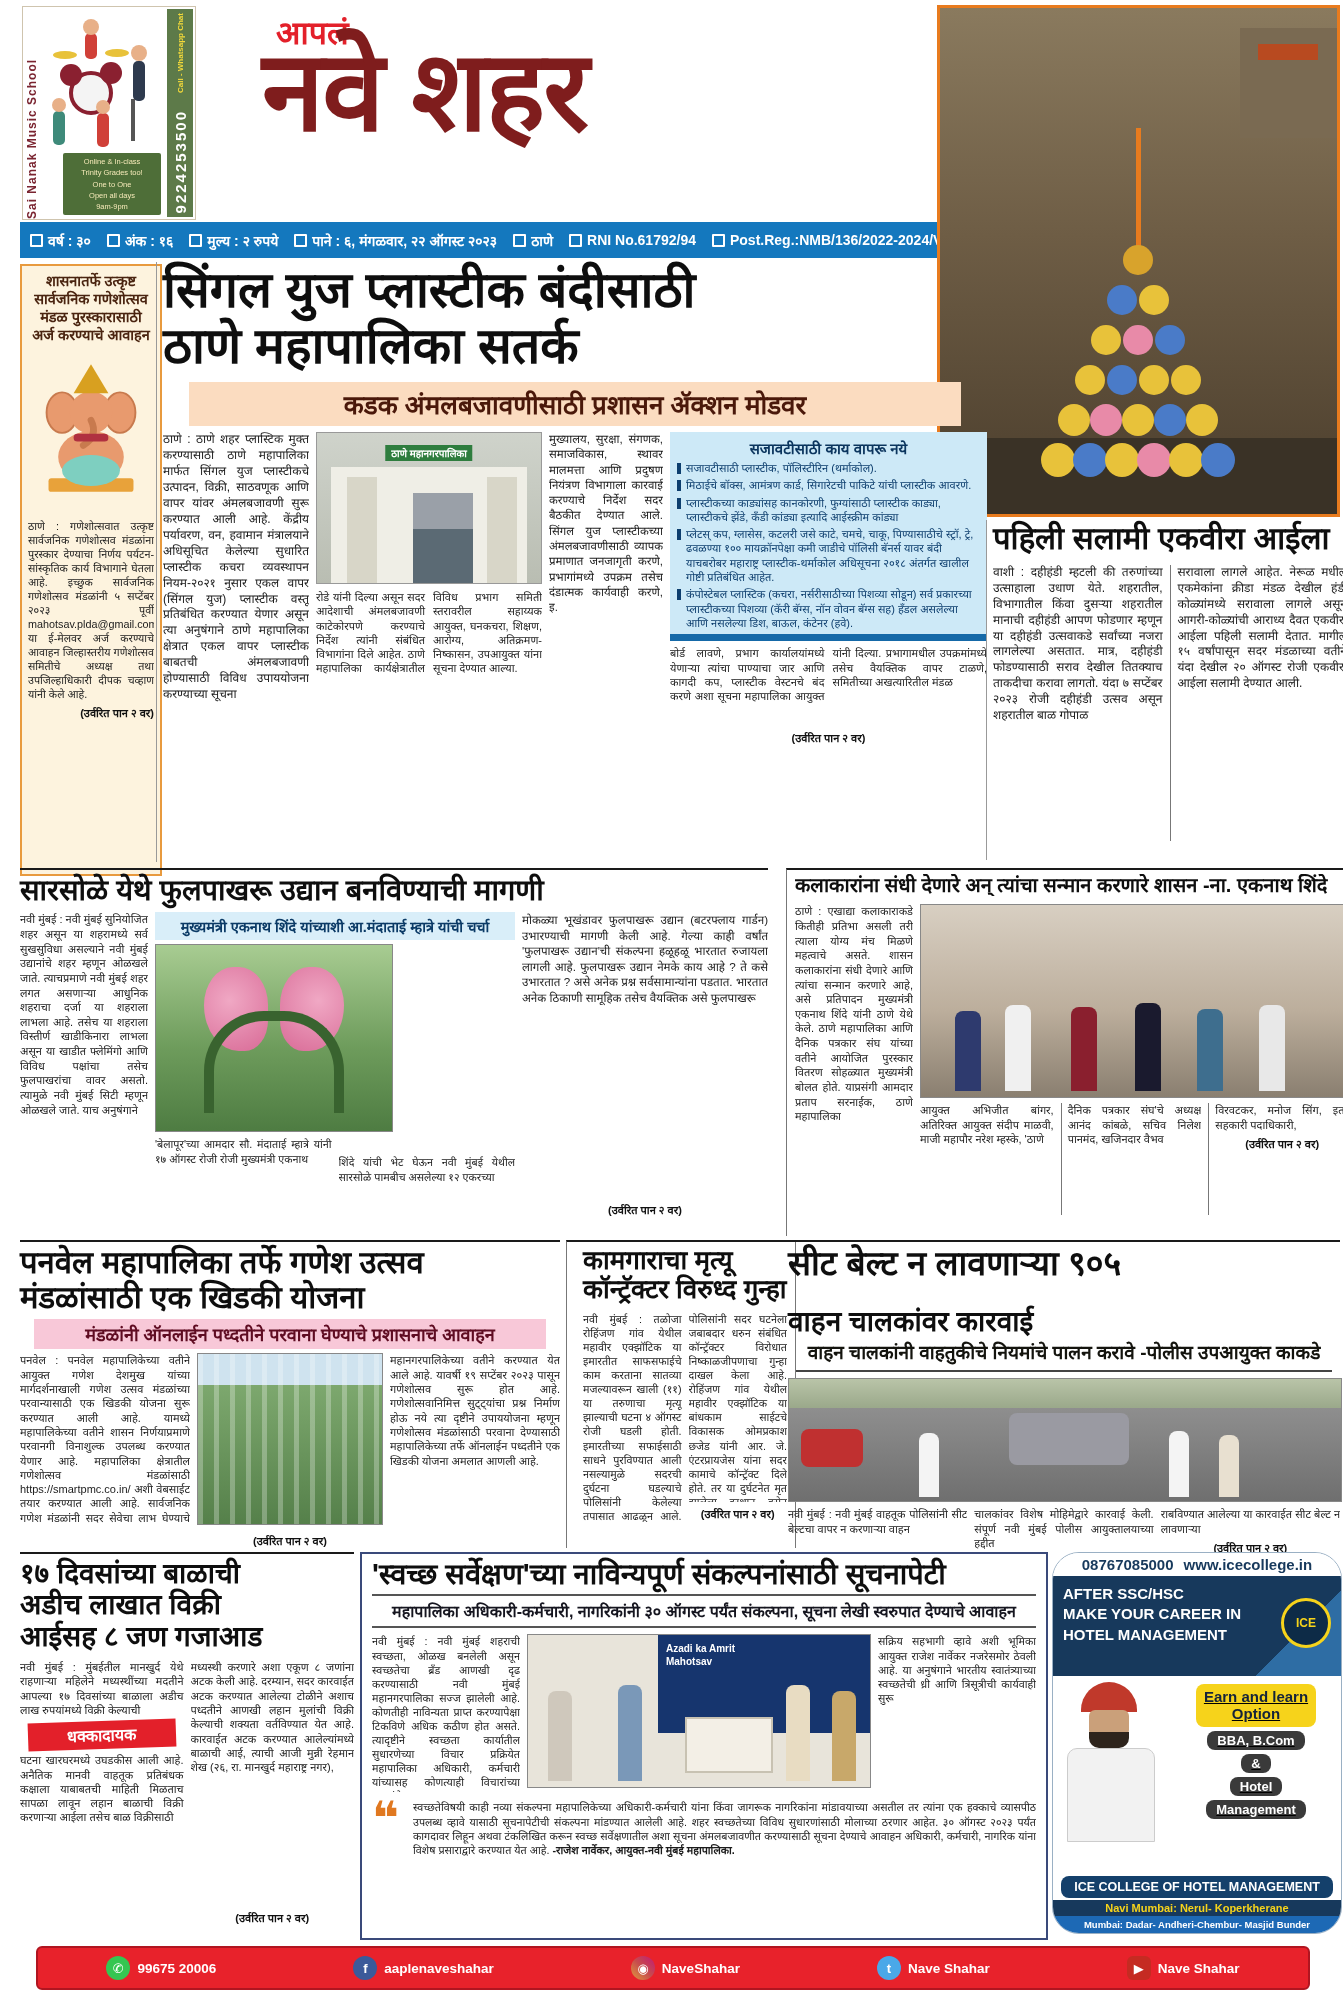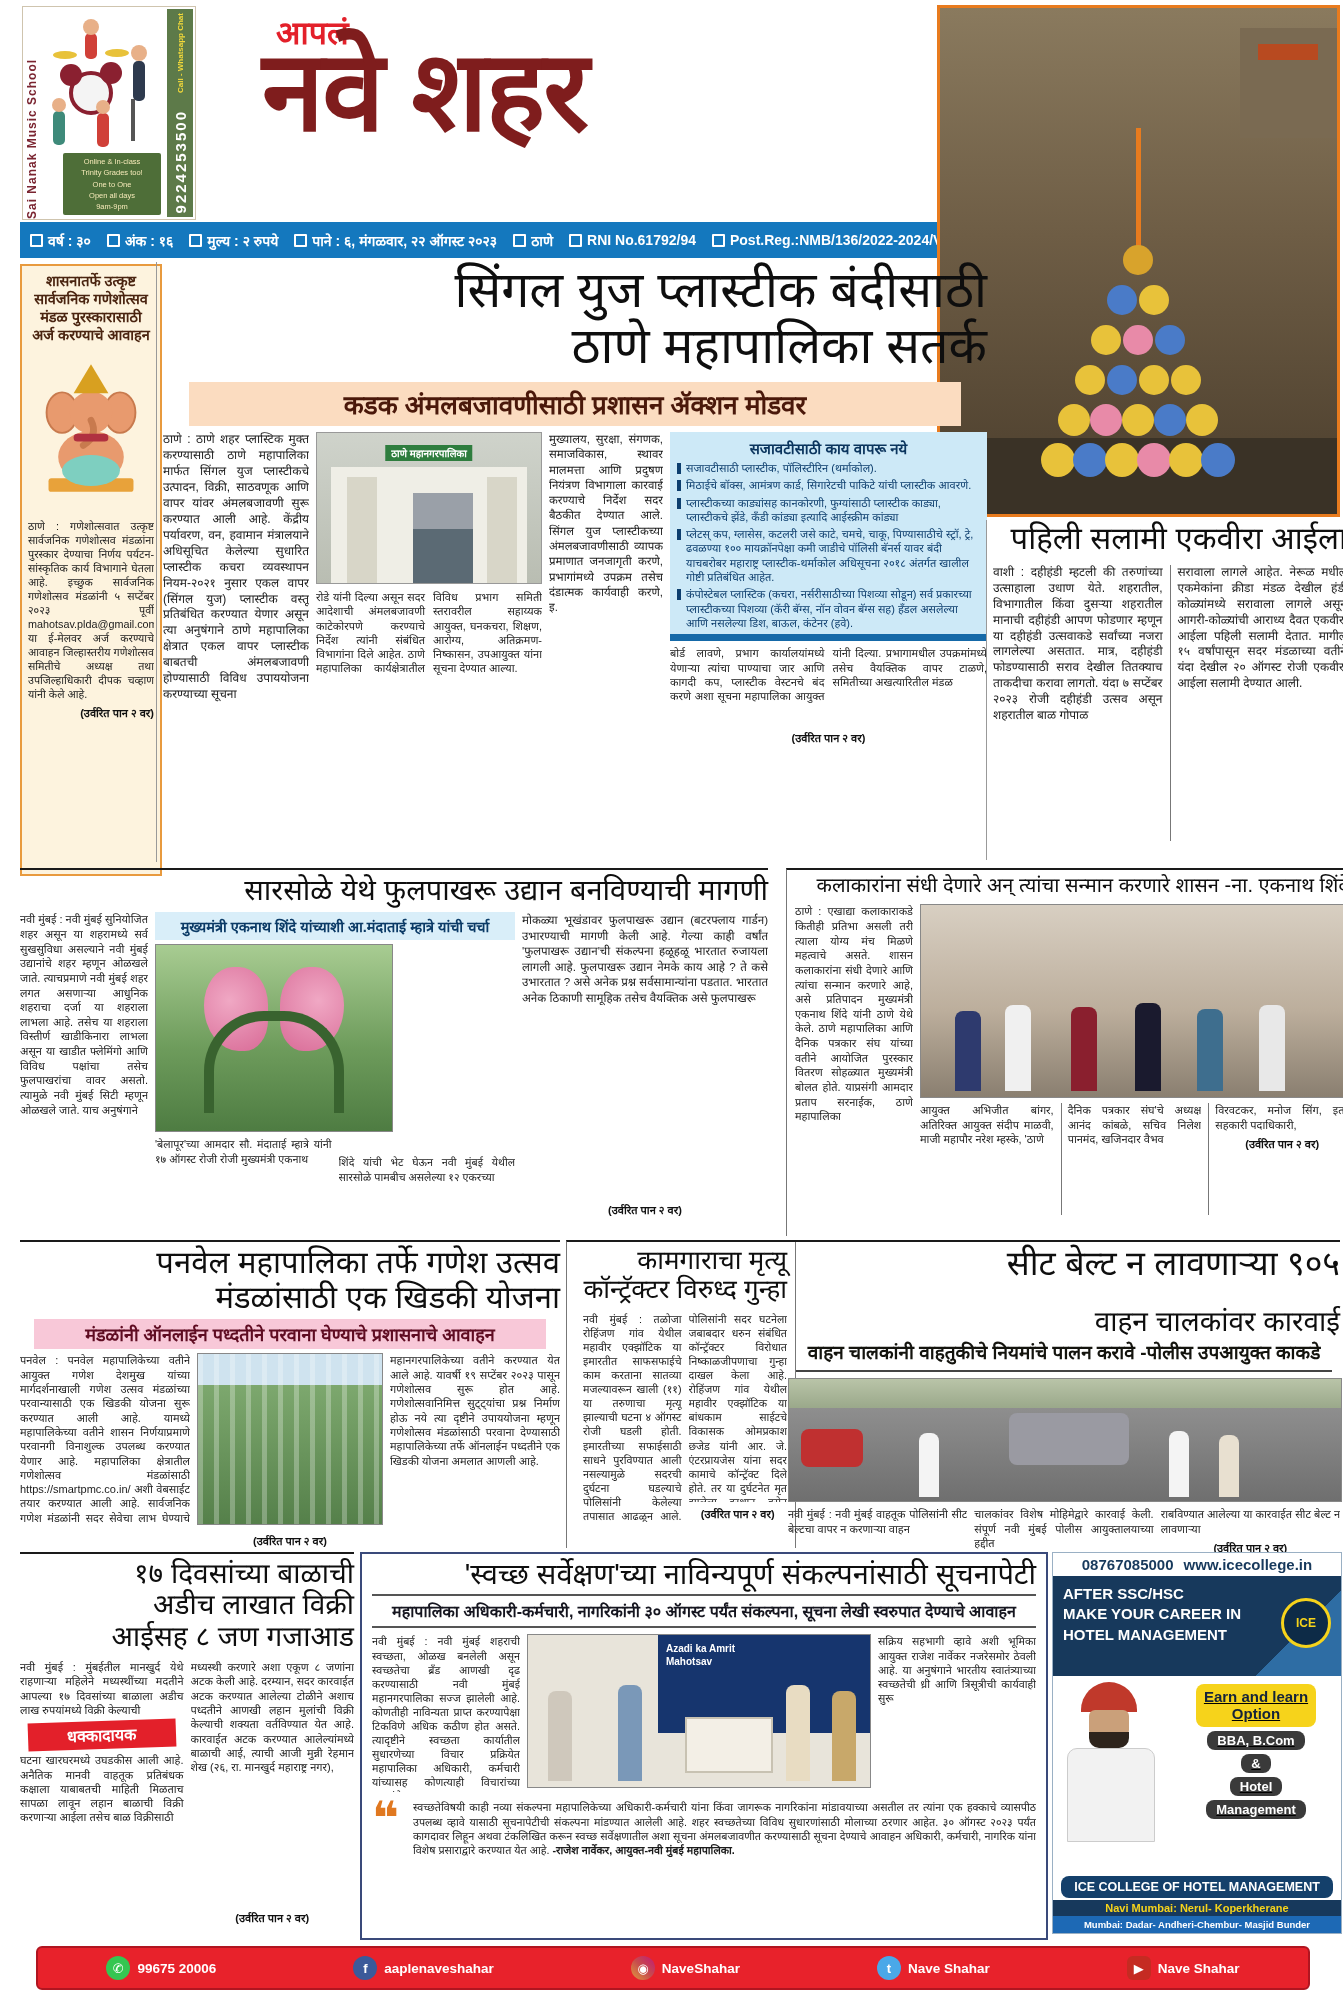--- a/index.html
+++ b/index.html
@@ -1,21 +1,21 @@
 <!DOCTYPE html>
 <html><head>
 <meta charset="utf-8">
 <style>
   html,body{margin:0;padding:0;background:#ddd;font-family:"Liberation Sans","DejaVu Sans",sans-serif;}
   .page{position:relative;width:1343px;height:1992px;background:#fff;margin:0 auto;overflow:hidden;}
   .abs{position:absolute;}
   .jt{text-align:justify;}
   .bt{font-size:12px;line-height:1.33;color:#1b1b1b;overflow:hidden;}
   .sm{font-size:11px;line-height:1.3;}
-  .hl{font-weight:400;color:#0e0e0e;text-align:right;line-height:1.12;}
+  .hl{font-weight:700;color:#0e0e0e;text-align:left;line-height:1.12;}
   .cont{font-weight:700;font-size:11px;text-align:center;margin-top:4px;color:#111;}
   .row{display:flex;gap:7px;}
   .cols2{column-count:2;column-gap:8px;}
   
   .ms-ad{border:1px solid #cfc4ae;background:#fff;}
   .ms-name{position:absolute;left:2px;top:4px;bottom:0;writing-mode:vertical-rl;transform:rotate(180deg);font-size:12px;font-weight:700;color:#7a2430;letter-spacing:1px;}
   .ms-box{position:absolute;left:40px;top:146px;width:94px;background:#4e6e38;color:#f5e9b8;font-size:7.5px;text-align:center;padding:3px 2px;line-height:1.5;border-radius:2px;}
   .ms-strip{position:absolute;right:2px;top:2px;bottom:2px;width:26px;background:#5d7a49;display:flex;flex-direction:column;align-items:center;justify-content:space-between;padding:4px 0;}
   .ms-call{writing-mode:vertical-rl;transform:rotate(180deg);color:#f3d93a;font-size:8px;font-weight:700;}
   .ms-phone{writing-mode:vertical-rl;transform:rotate(180deg);color:#fff;font-size:15px;font-weight:800;letter-spacing:2px;}
@@ -391,21 +391,21 @@
     </div>
     <div class="row" style="margin-top:8px;">
       <div class="quote-mark">❝</div>
       <div class="bt sm jt" style="flex:1;height:118px;font-size:10.8px;">
         <span>स्वच्छतेविषयी काही नव्या संकल्पना महापालिकेच्या अधिकारी-कर्मचारी यांना किंवा जागरूक नागरिकांना मांडावयाच्या असतील तर त्यांना एक हक्काचे व्यासपीठ उपलब्ध व्हावे यासाठी सूचनापेटीची संकल्पना मांडण्यात आलेली आहे. शहर स्वच्छतेच्या विविध सुधारणांसाठी मोलाच्या ठरणार आहेत. ३० ऑगस्ट २०२३ पर्यंत कागदावर लिहून अथवा टंकलिखित करून स्वच्छ सर्वेक्षणातील अशा सूचना अंमलबजावणीत करण्यासाठी सूचना देण्याचे आवाहन अधिकारी, कर्मचारी, नागरिक यांना विशेष प्रसाराद्वारे करण्यात येत आहे.</span>
         <span class="q-sign">-राजेश नार्वेकर, आयुक्त-नवी मुंबई महापालिका.</span>
       </div>
     </div>
   </div>
 
-  <div class="abs ice" style="left:1052px;top:1552px;width:288px;height:380px;">
+  <div class="abs ice" style="left:1052px;top:1552px;width:288px;height:380px;border-radius:27px;">
     <div class="ice-head">
       <span>08767085000</span>
       <span>www.icecollege.in</span>
     </div>
     <div class="ice-top">
       <div class="l">AFTER SSC/HSC</div>
       <div class="l">MAKE YOUR CAREER IN</div>
       <div class="l">HOTEL MANAGEMENT</div>
       <div class="ice-logo">ICE</div>
     </div>

